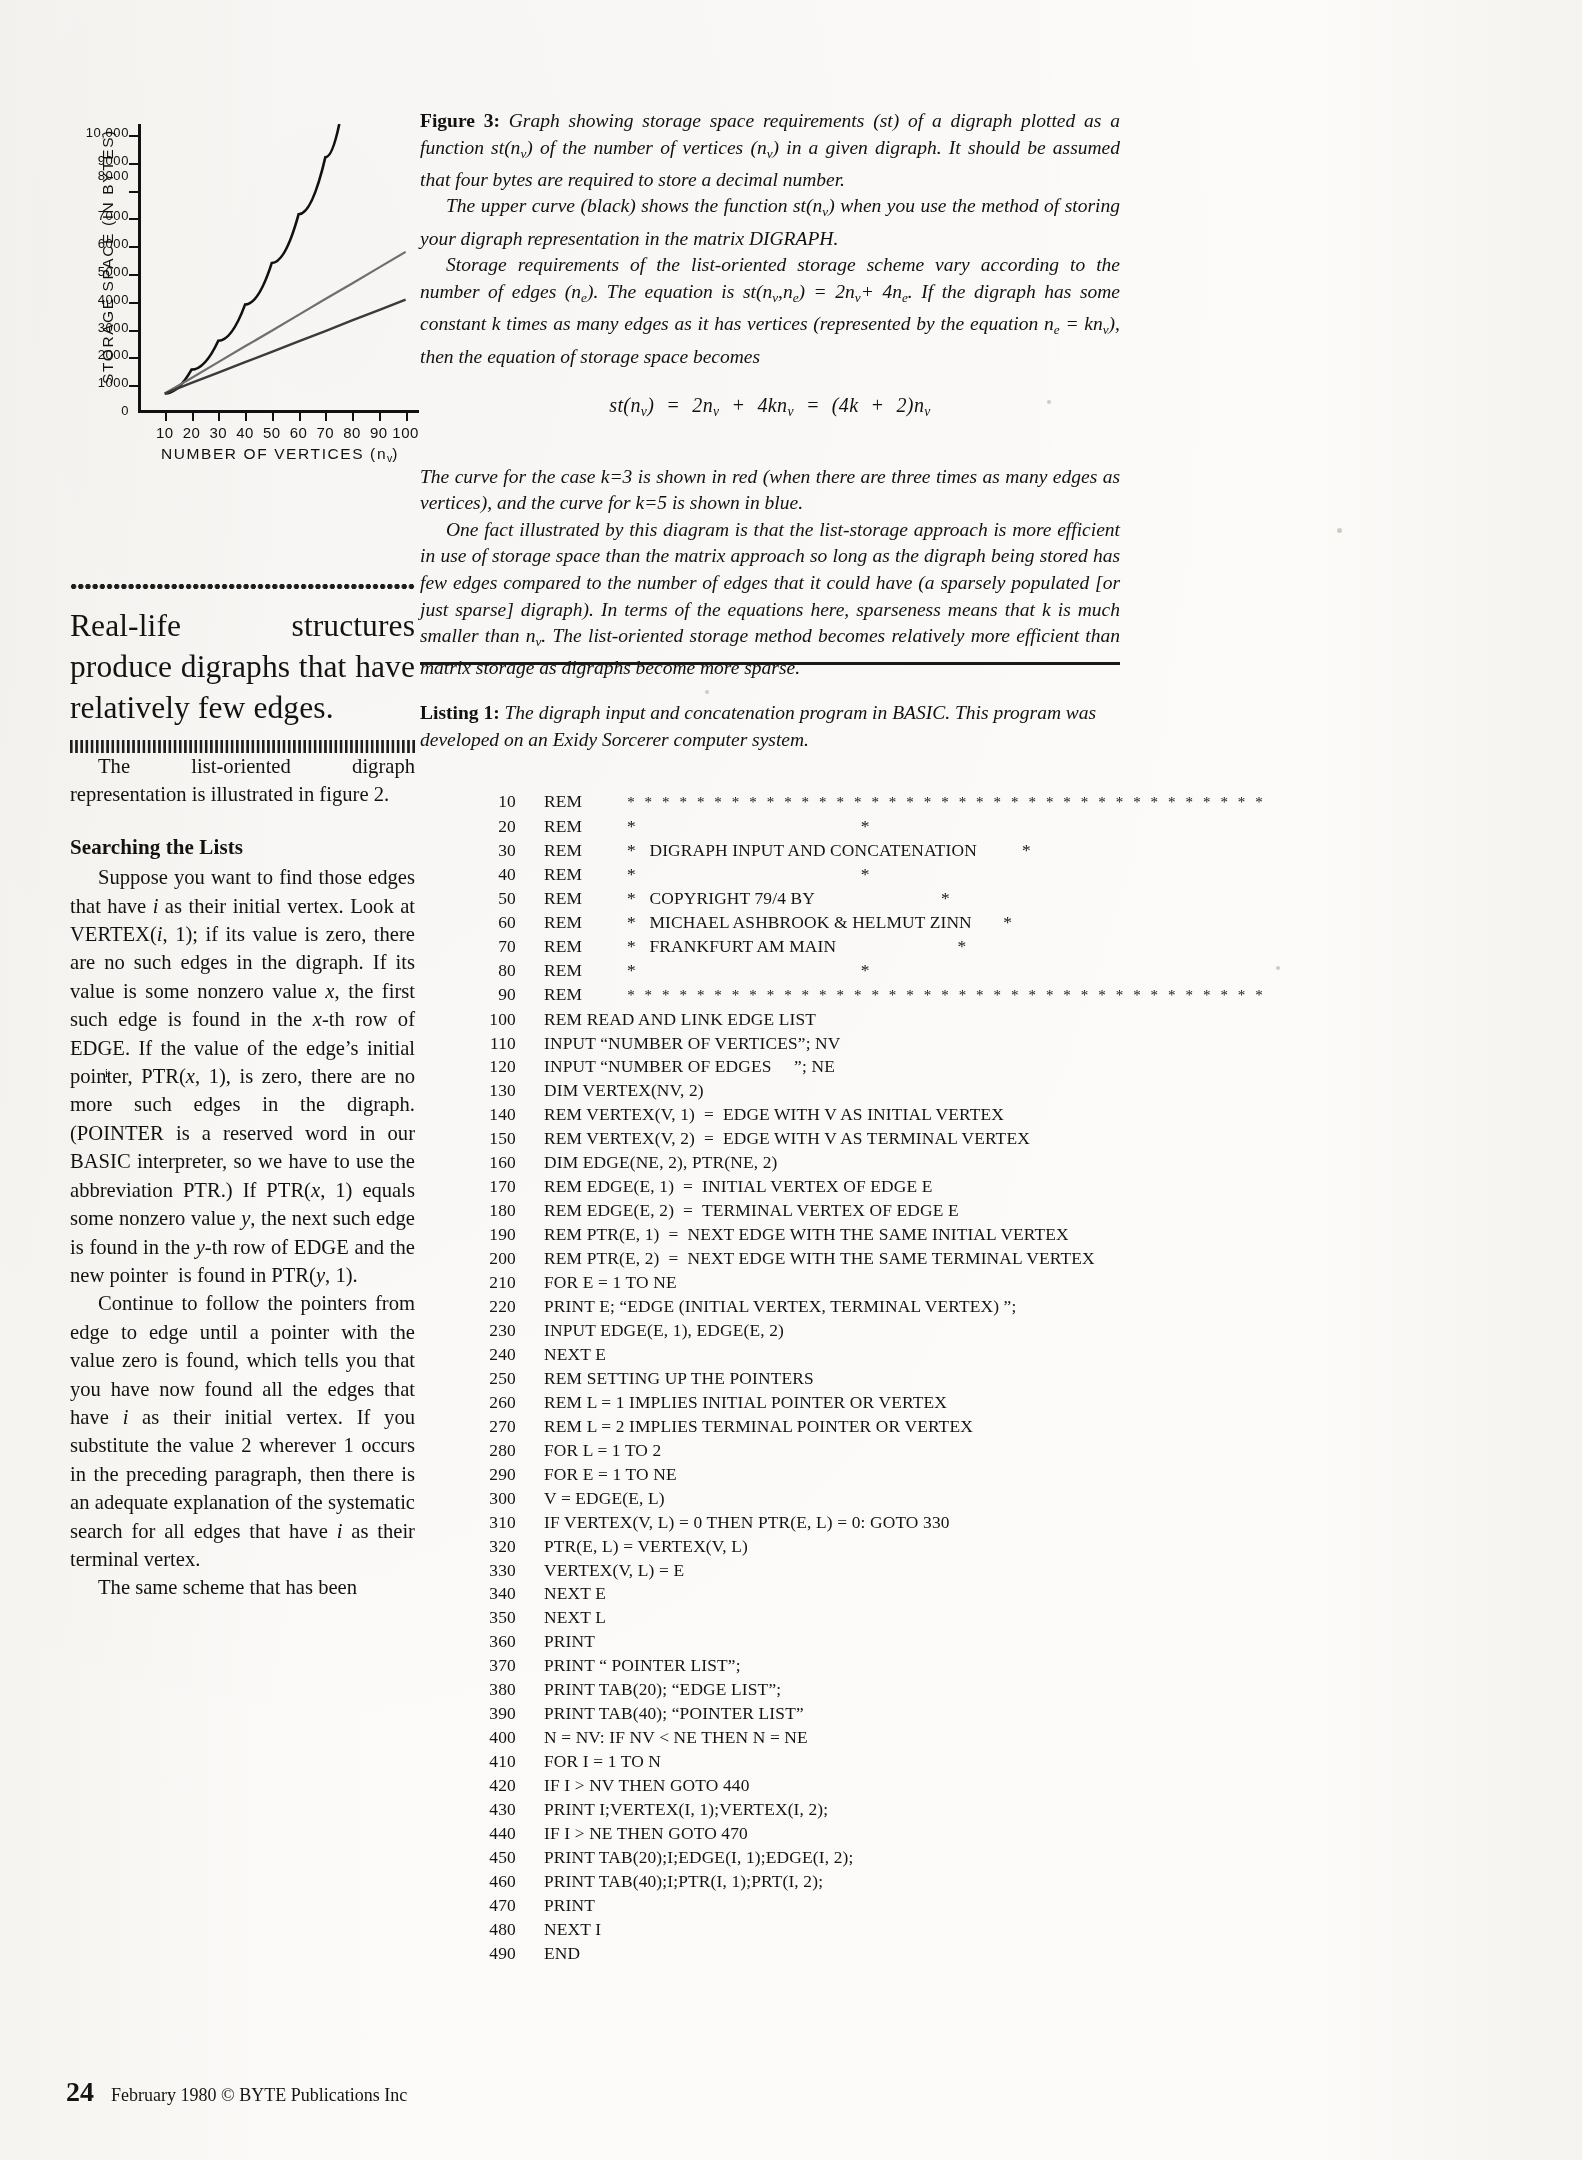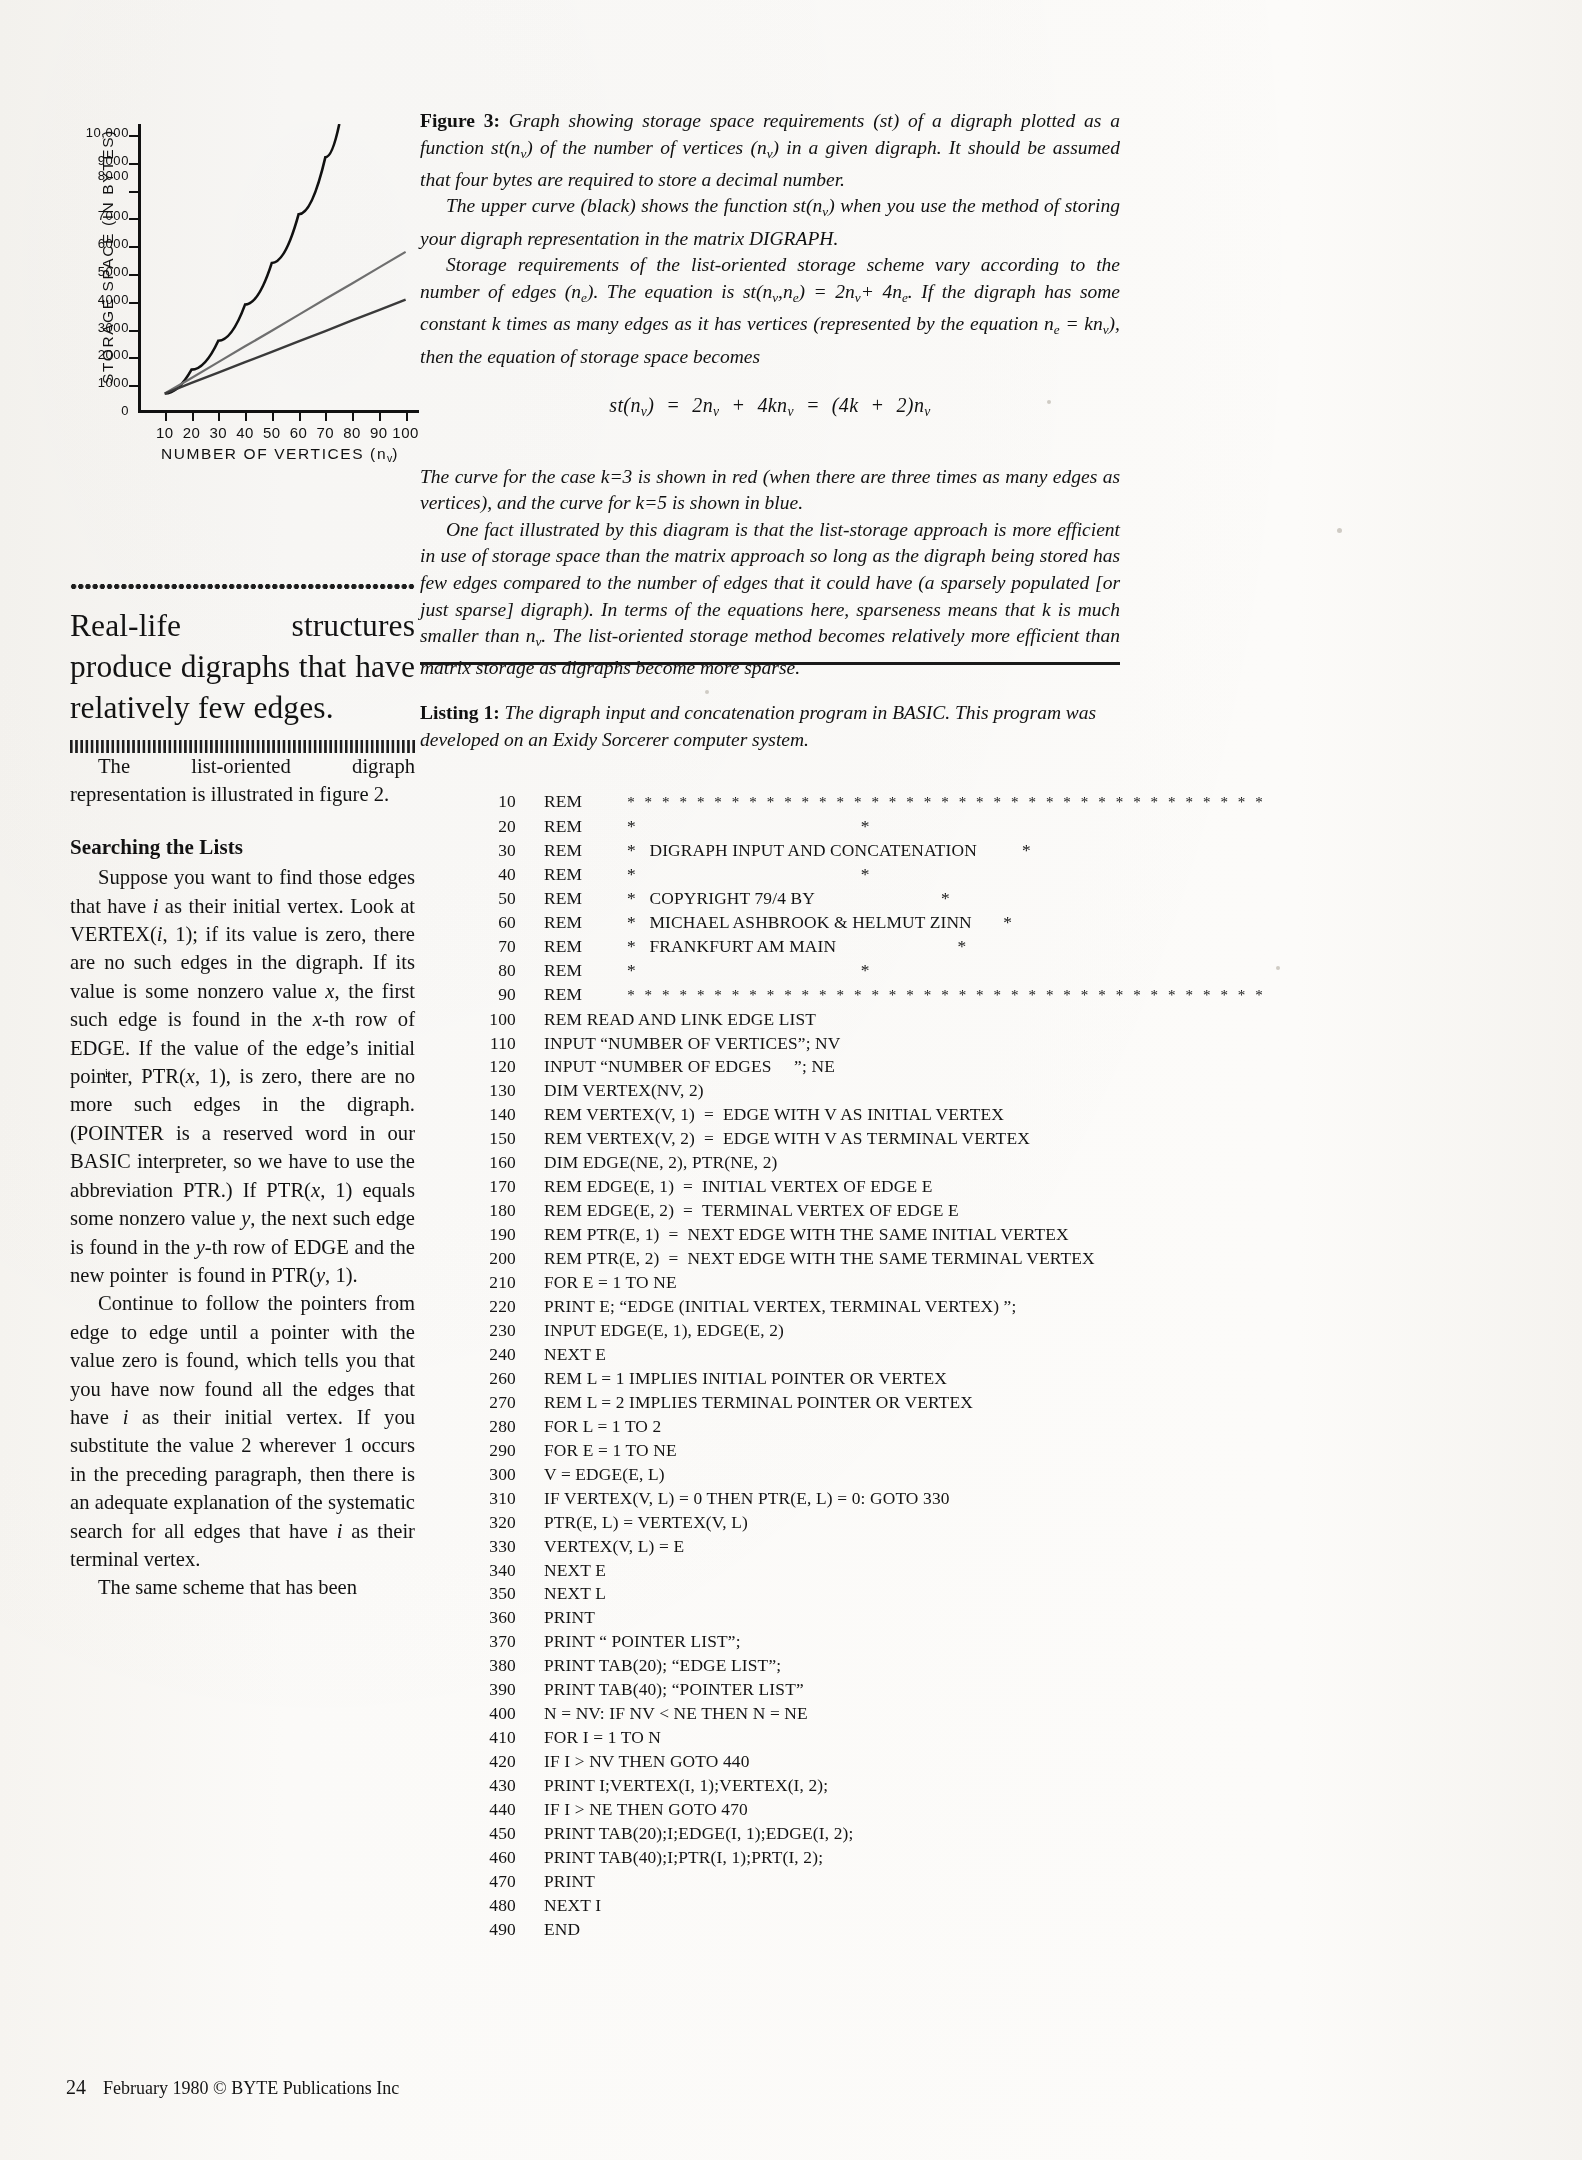--- a/index.html
+++ b/index.html
@@ -205,21 +205,21 @@
   #left-body em { font-style: italic; }
 
   
   #footer {
     position: absolute;
     left: 66px; top: 2076px;
     display: flex; align-items: baseline; gap: 17px;
     font-size: 18px;
     color: #141414;
   }
-  #footer .pagenum { font-weight: normal; font-size: 20px; }
+  #footer .pagenum { font-weight: bold; font-size: 28px; }
 
   .speck { position: absolute; background: #cfcbc4; border-radius: 50%; }
 </style>
 </head>
 <body>
 
 <div class="page">
 
   <div id="figure-chart">
     <div class="chart-inner">
@@ -410,20 +410,24 @@
       </div>
       <div class="code-row">
         <span class="code-num">230</span>
         <span class="code-txt">INPUT EDGE(E, 1), EDGE(E, 2)</span>
       </div>
       <div class="code-row">
         <span class="code-num">240</span>
         <span class="code-txt">NEXT E</span>
       </div>
       <div class="code-row">
+        <span class="code-num">250</span>
+        <span class="code-txt">REM SETTING UP THE POINTERS</span>
+      </div>
+      <div class="code-row">
         <span class="code-num">260</span>
         <span class="code-txt">REM L = 1 IMPLIES INITIAL POINTER OR VERTEX</span>
       </div>
       <div class="code-row">
         <span class="code-num">270</span>
         <span class="code-txt">REM L = 2 IMPLIES TERMINAL POINTER OR VERTEX</span>
       </div>
       <div class="code-row">
         <span class="code-num">280</span>
         <span class="code-txt">FOR L = 1 TO 2</span>

